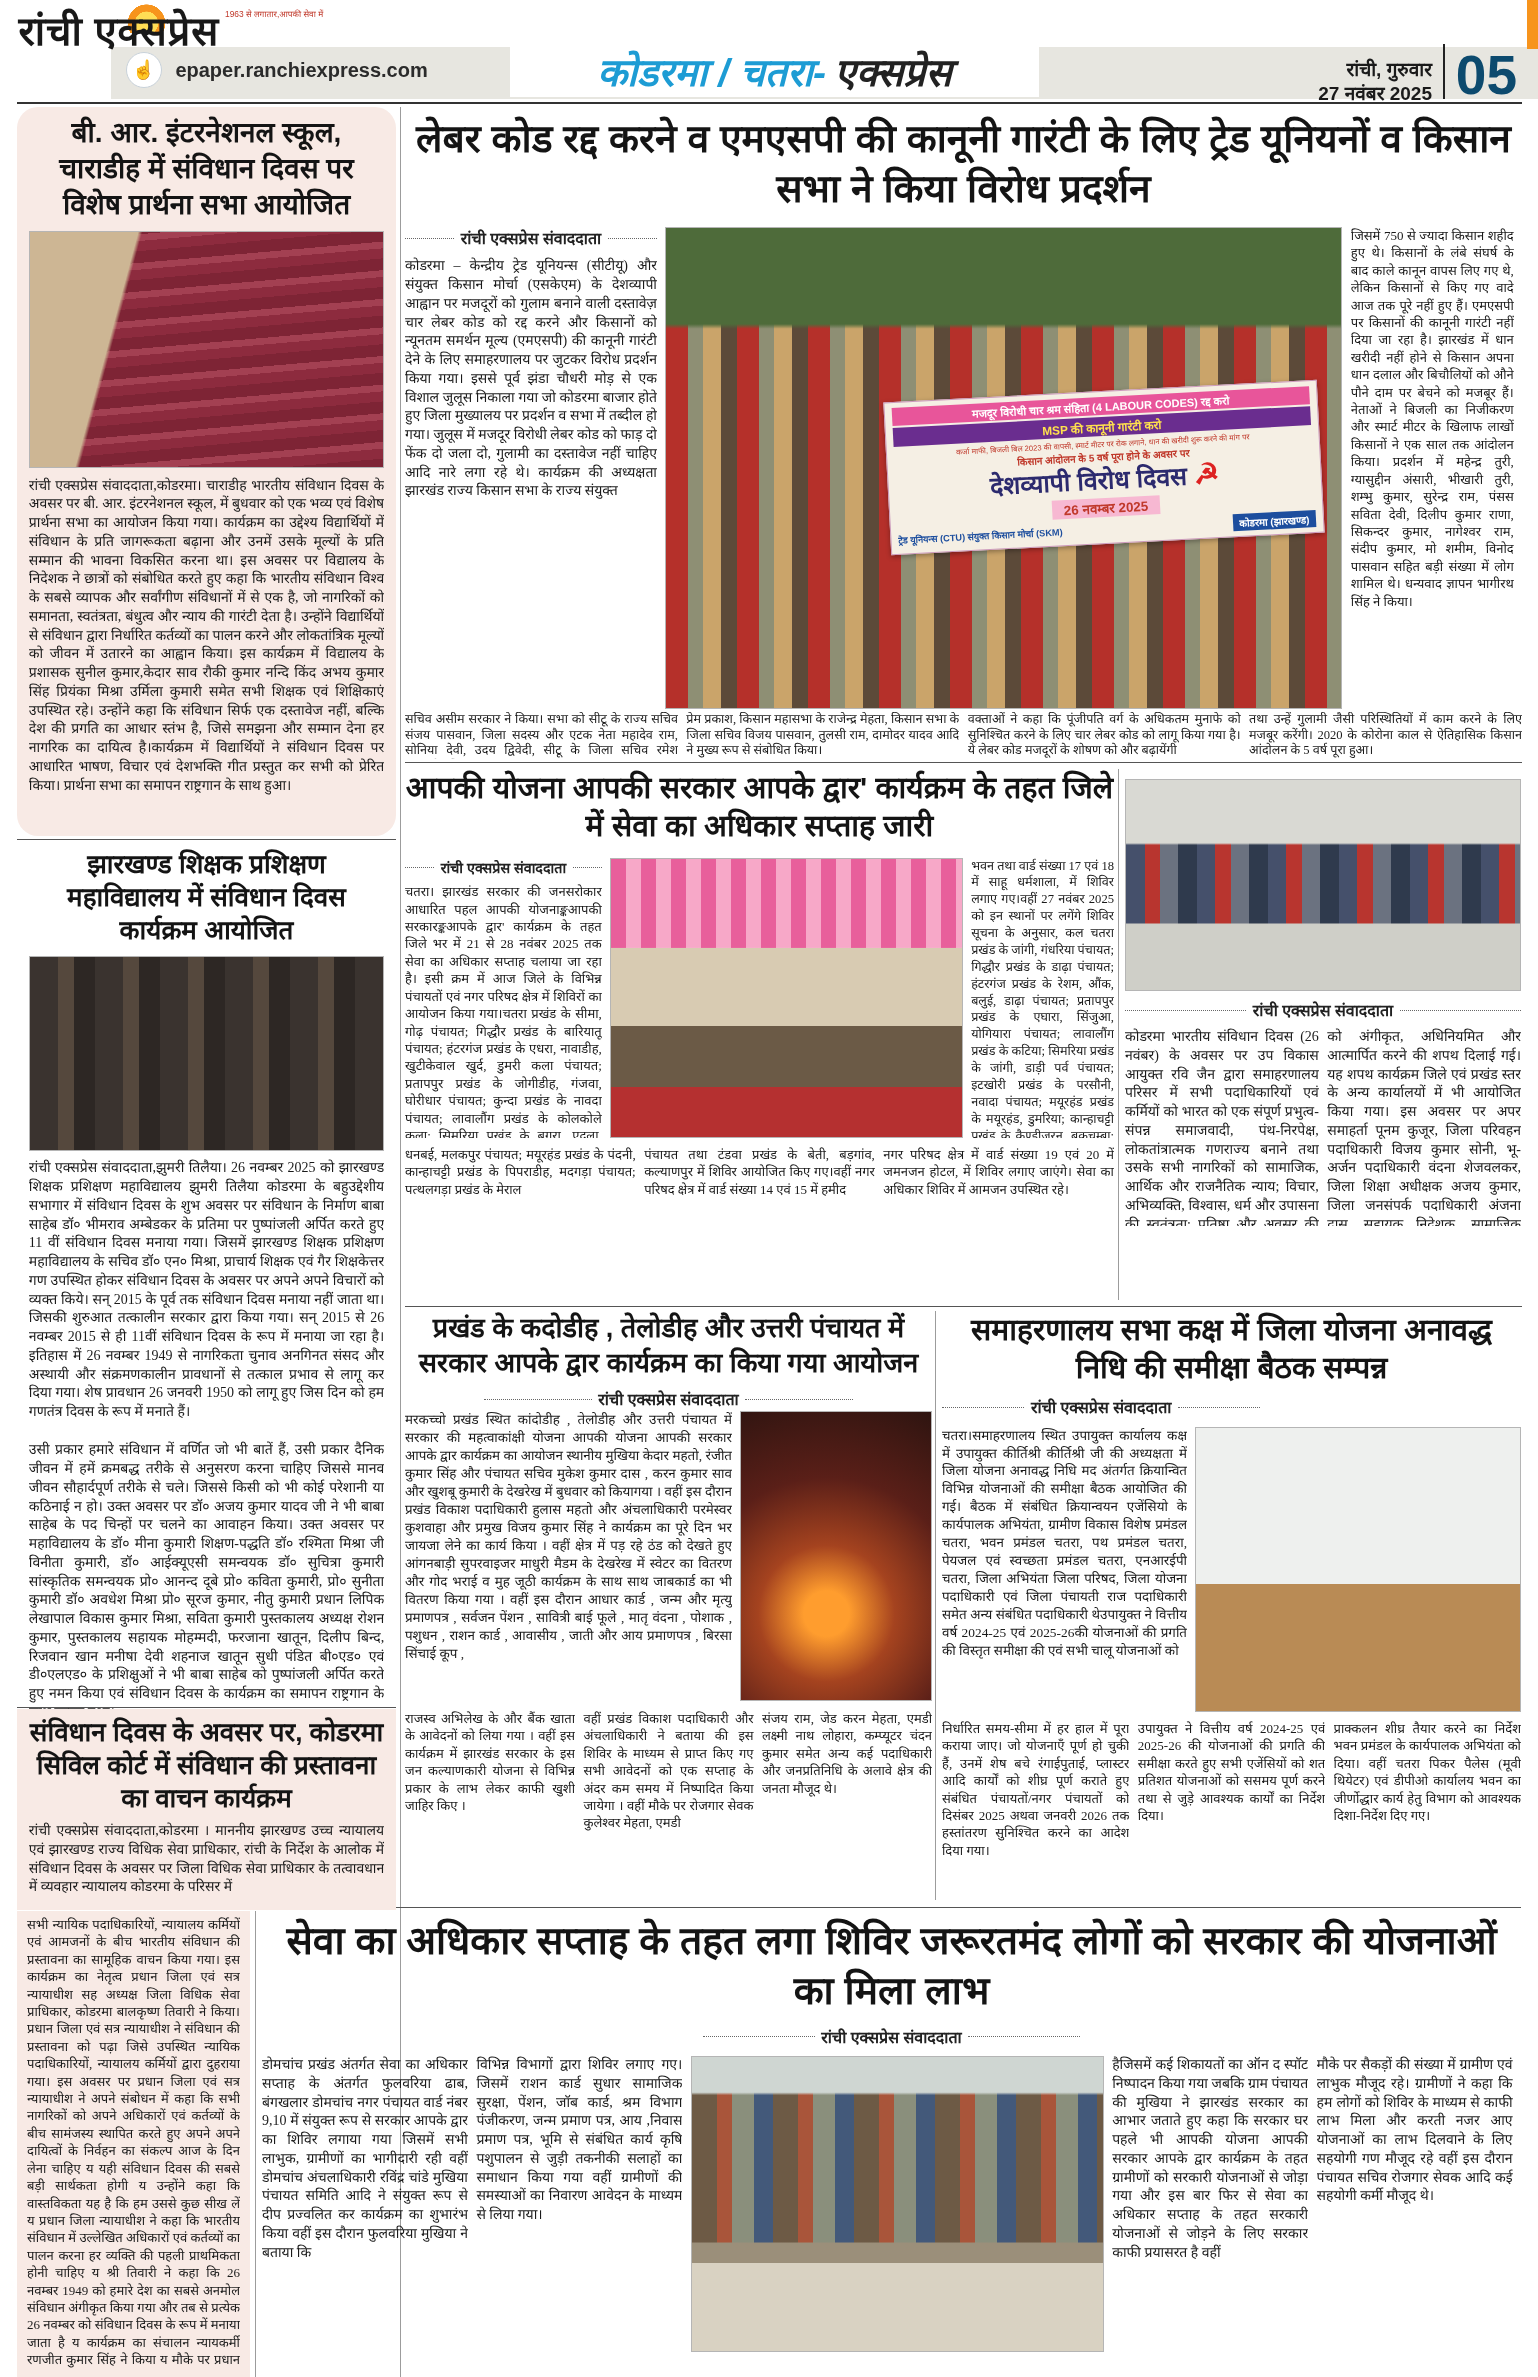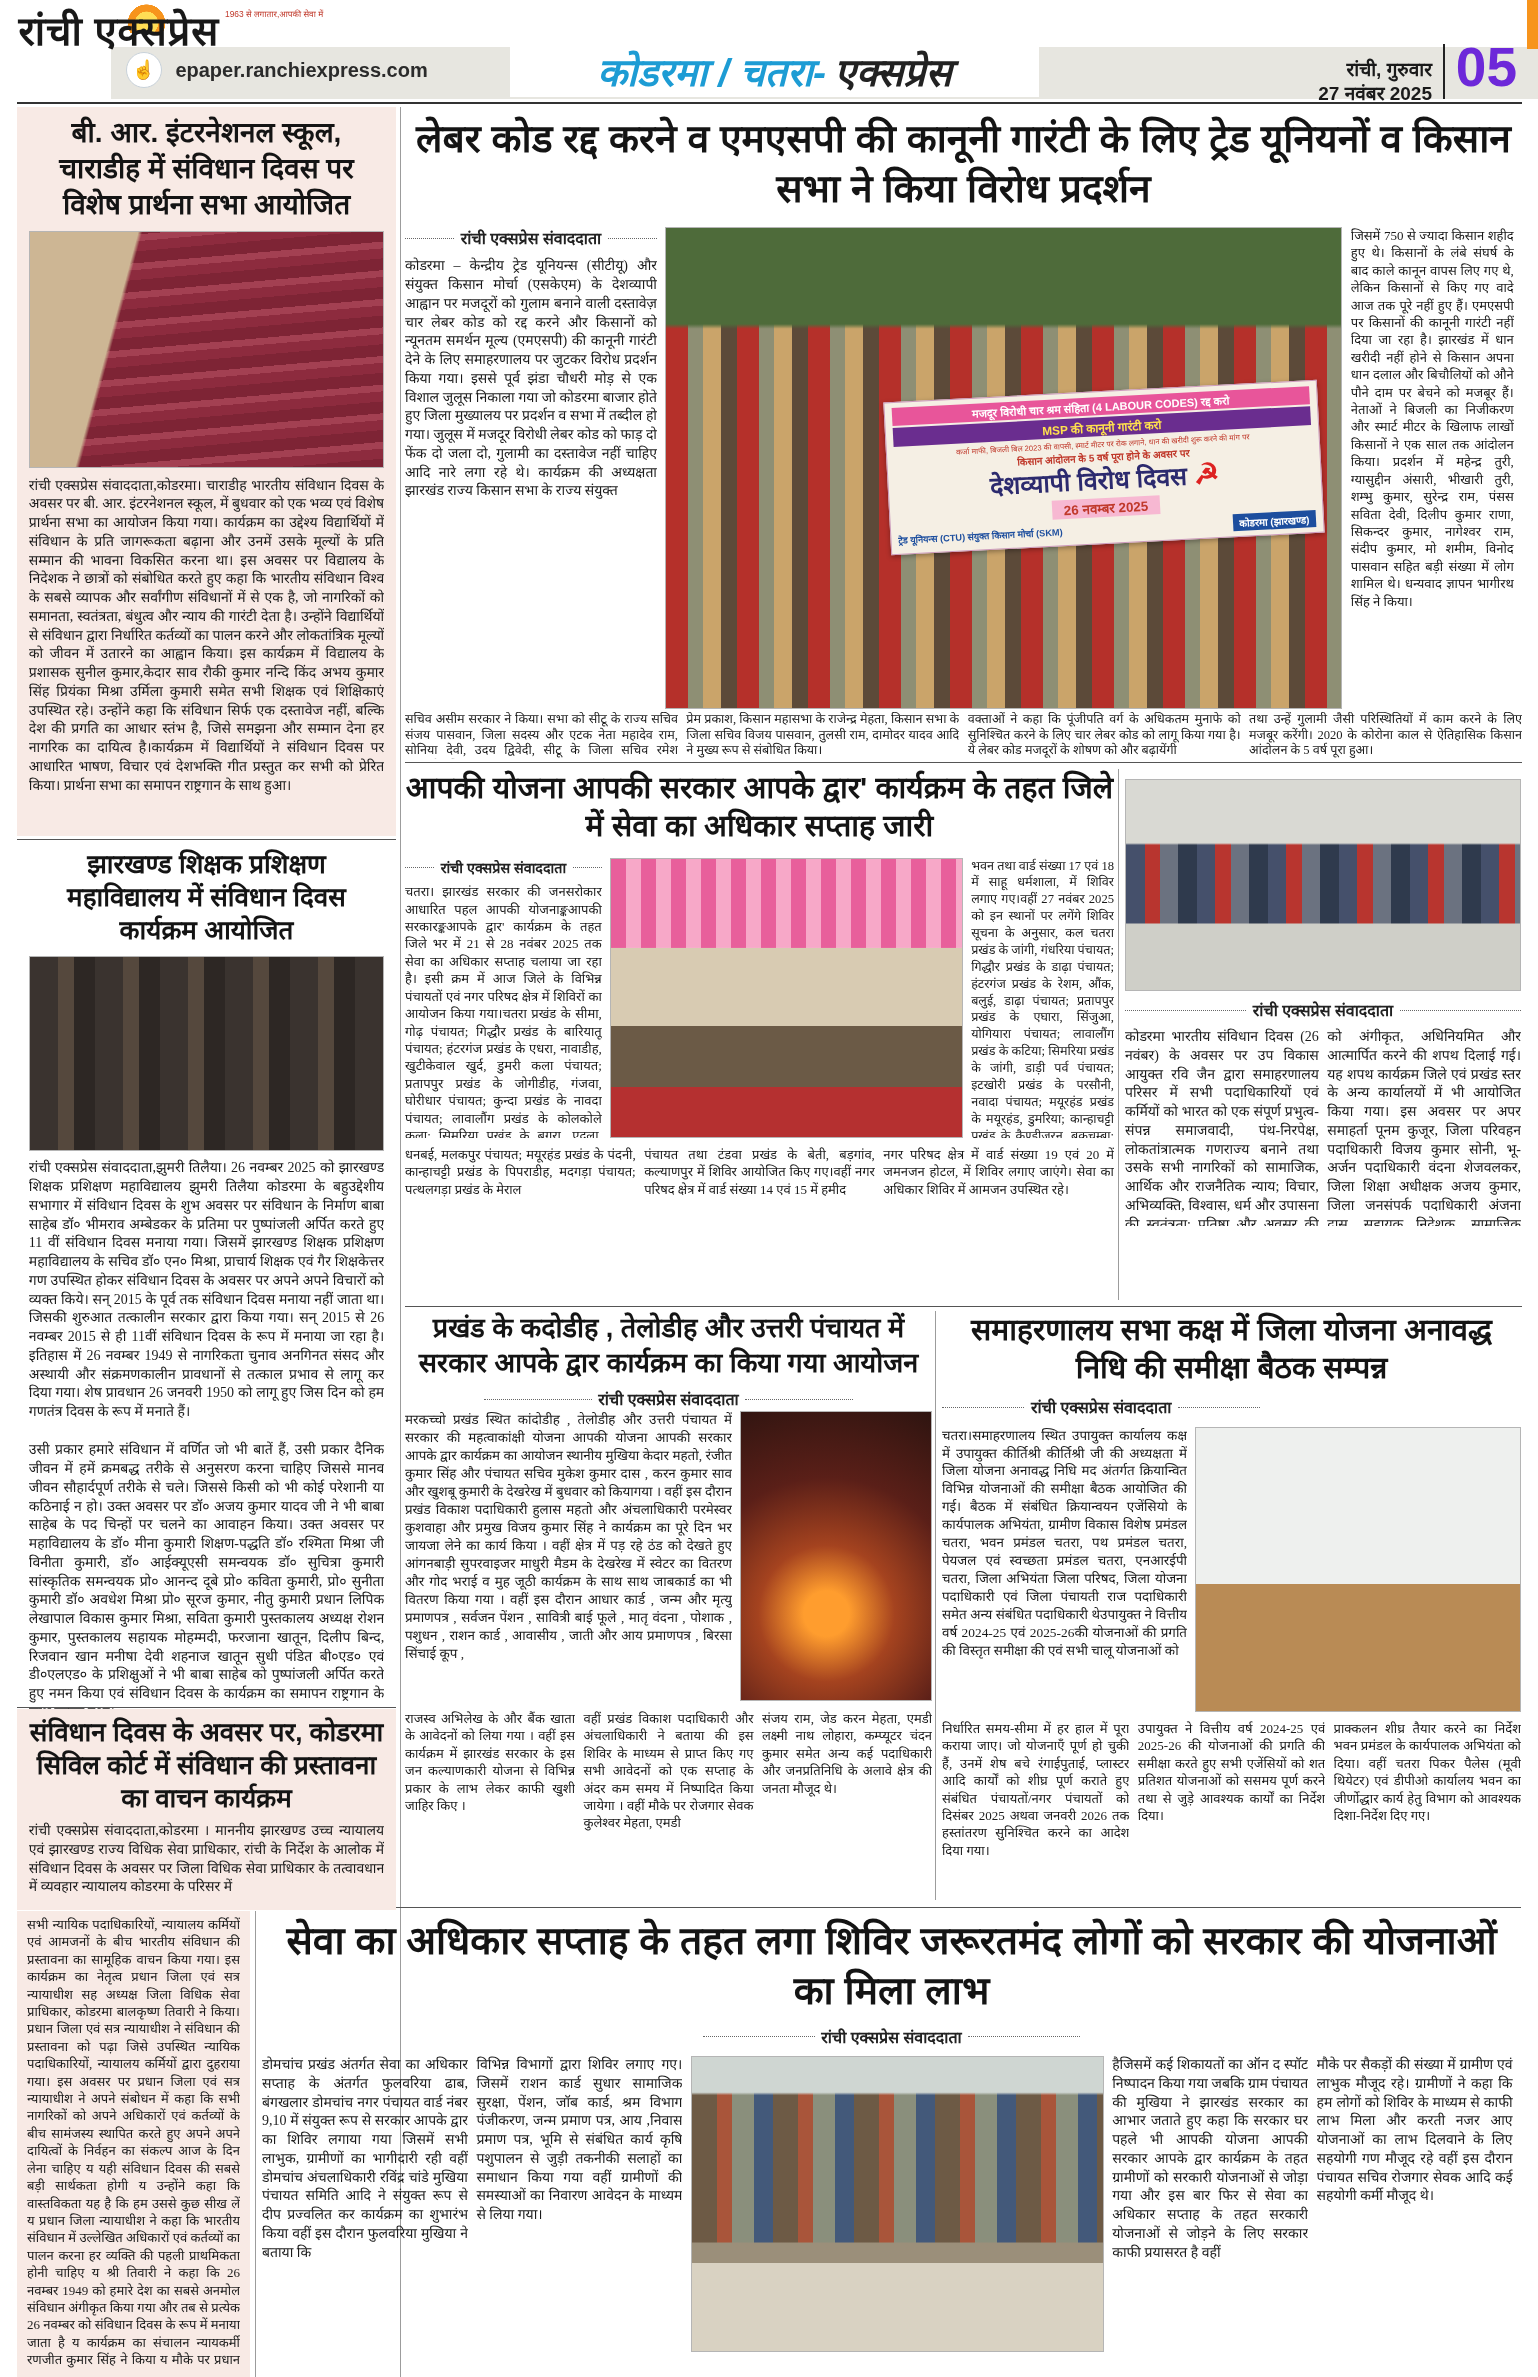--- a/index.html
+++ b/index.html
@@ -21,22 +21,22 @@
         display:flex;align-items:flex-end;z-index:2;font-style:italic;}
   .brk{width:9.2px;background:#a6a6a4;}
   .brk-thin{width:2.5px;background:#a6a6a4;margin:0 2.5px;}
   .sec-title{flex:1;display:flex;align-items:center;justify-content:center;gap:8.4px;
         font-family:"Liberation Sans",sans-serif;font-weight:bold;font-size:39px;}
   .sec-blue{color:#1d9cd4;}
   .sec-black{color:#222;}
   .dateblk{position:absolute;right:107px;top:58px;text-align:right;
         font-family:"Liberation Sans",sans-serif;font-weight:bold;font-size:19px;line-height:1.25;z-index:3;}
   .pgbar{position:absolute;right:94px;top:44px;width:2.5px;height:55px;background:#222;z-index:3;}
-  .pgnum{position:absolute;right:22px;top:35px;font-family:"Liberation Sans",sans-serif;
-        font-weight:bold;font-size:55px;color:#6d28d9;z-index:3;}
+  .pgnum{position:absolute;right:22px;top:43px;font-family:"Liberation Sans",sans-serif;
+        font-weight:bold;font-size:55px;color:#0c4a6e;z-index:3;}
   .accent{position:absolute;right:0;top:0;width:11.8px;height:49px;background:#f7941d;}
   
   .hl{font-family:"Liberation Sans",sans-serif;font-weight:bold;color:#141414;
       text-align:center;line-height:1.28;}
   .bt{font-size:14px;line-height:1.34;text-align:justify;overflow:hidden;}
   .byl{display:flex;align-items:center;gap:6.7px;font-family:"Liberation Sans",sans-serif;
        font-weight:bold;font-size:16px;color:#222;}
   .byl .ln{flex:1;border-top:0.8px dotted #666;height:0;}
   .pink{background:#f8eae5;}
   .ph{border:0.8px solid #b5b5b5;box-sizing:border-box;position:relative;overflow:hidden;}
@@ -97,21 +97,21 @@
   <div class="vrule" style="left:400px;top:107px;height:2270px;"></div>
   <div class="hrule" style="left:405px;width:1117px;top:762px;"></div>
   <div class="hrule" style="left:405px;width:1117px;top:1306px;"></div>
   <div class="hrule" style="left:262px;width:1259px;top:1907px;"></div>
   <div class="hrule" style="left:17px;width:379px;top:839px;"></div>
   <div class="hrule" style="left:17px;width:379px;top:1707px;"></div>
   <div class="vrule" style="left:1118px;top:769px;height:531px;"></div>
   <div class="vrule" style="left:935px;top:1311px;height:589px;"></div>
   <div class="vrule" style="left:255px;top:1911px;height:467px;"></div>
 
-  <div class="abs pink" style="left:17px;top:107px;width:379px;height:729px;padding:8.4px 11.8px;">
+  <div class="abs pink" style="left:17px;top:107px;width:379px;height:729px;padding:8.4px 11.8px;border-radius:21px;">
     <div class="hl" style="font-size:28px;">बी. आर. इंटरनेशनल स्कूल, चाराडीह में संविधान दिवस पर विशेष प्रार्थना सभा आयोजित</div>
     <div class="ph" style="width:100%;height:237px;margin:8.4px 0;
          background:linear-gradient(105deg,#cdb694 0 26%,rgba(0,0,0,0) 27%),
          repeating-linear-gradient(175deg,#7e2435 0 11.8px,#a34052 11.8px 18.5px,#8d2b3e 18.5px 28.5px),#8d2b3e;"></div>
     <div class="bt" style="height:336px;">रांची एक्सप्रेस संवाददाता,कोडरमा। चाराडीह भारतीय संविधान दिवस के अवसर पर बी. आर. इंटरनेशनल स्कूल, में बुधवार को एक भव्य एवं विशेष प्रार्थना सभा का आयोजन किया गया। कार्यक्रम का उद्देश्य विद्यार्थियों में संविधान के प्रति जागरूकता बढ़ाना और उनमें उसके मूल्यों के प्रति सम्मान की भावना विकसित करना था। इस अवसर पर विद्यालय के निदेशक ने छात्रों को संबोधित करते हुए कहा कि भारतीय संविधान विश्व के सबसे व्यापक और सर्वांगीण संविधानों में से एक है, जो नागरिकों को समानता, स्वतंत्रता, बंधुत्व और न्याय की गारंटी देता है। उन्होंने विद्यार्थियों से संविधान द्वारा निर्धारित कर्तव्यों का पालन करने और लोकतांत्रिक मूल्यों को जीवन में उतारने का आह्वान किया। इस कार्यक्रम में विद्यालय के प्रशासक सुनील कुमार,केदार साव रौकी कुमार नन्दि किंद अभय कुमार सिंह प्रियंका मिश्रा उर्मिला कुमारी समेत सभी शिक्षक एवं शिक्षिकाएं उपस्थित रहे। उन्होंने कहा कि संविधान सिर्फ एक दस्तावेज नहीं, बल्कि देश की प्रगति का आधार स्तंभ है, जिसे समझना और सम्मान देना हर नागरिक का दायित्व है।कार्यक्रम में विद्यार्थियों ने संविधान दिवस पर आधारित भाषण, विचार एवं देशभक्ति गीत प्रस्तुत कर सभी को प्रेरित किया। प्रार्थना सभा का समापन राष्ट्रगान के साथ हुआ।</div>
   </div>
 
   <div class="abs" style="left:17px;top:841px;width:379px;height:863px;padding:6.7px 11.8px;background:#fff;">
     <div class="hl" style="font-size:26px;">झारखण्ड शिक्षक प्रशिक्षण महाविद्यालय में संविधान दिवस कार्यक्रम आयोजित</div>
     <div class="ph" style="width:100%;height:195px;margin:8.4px 0;

